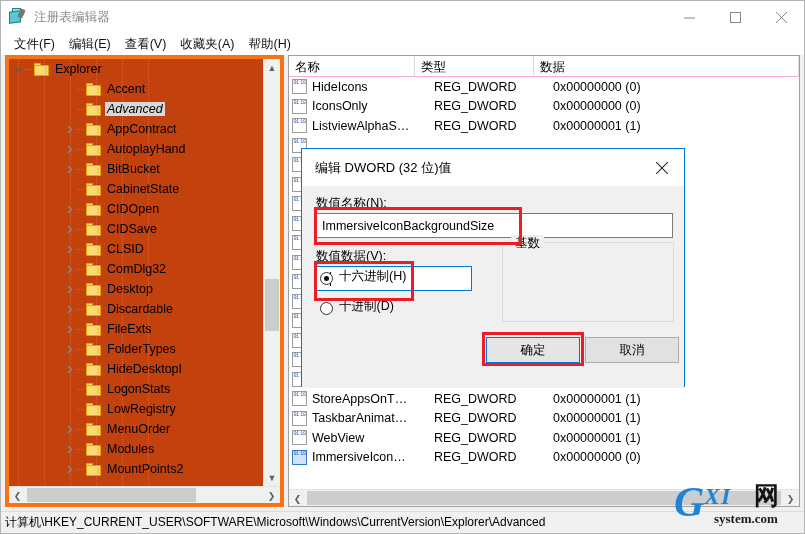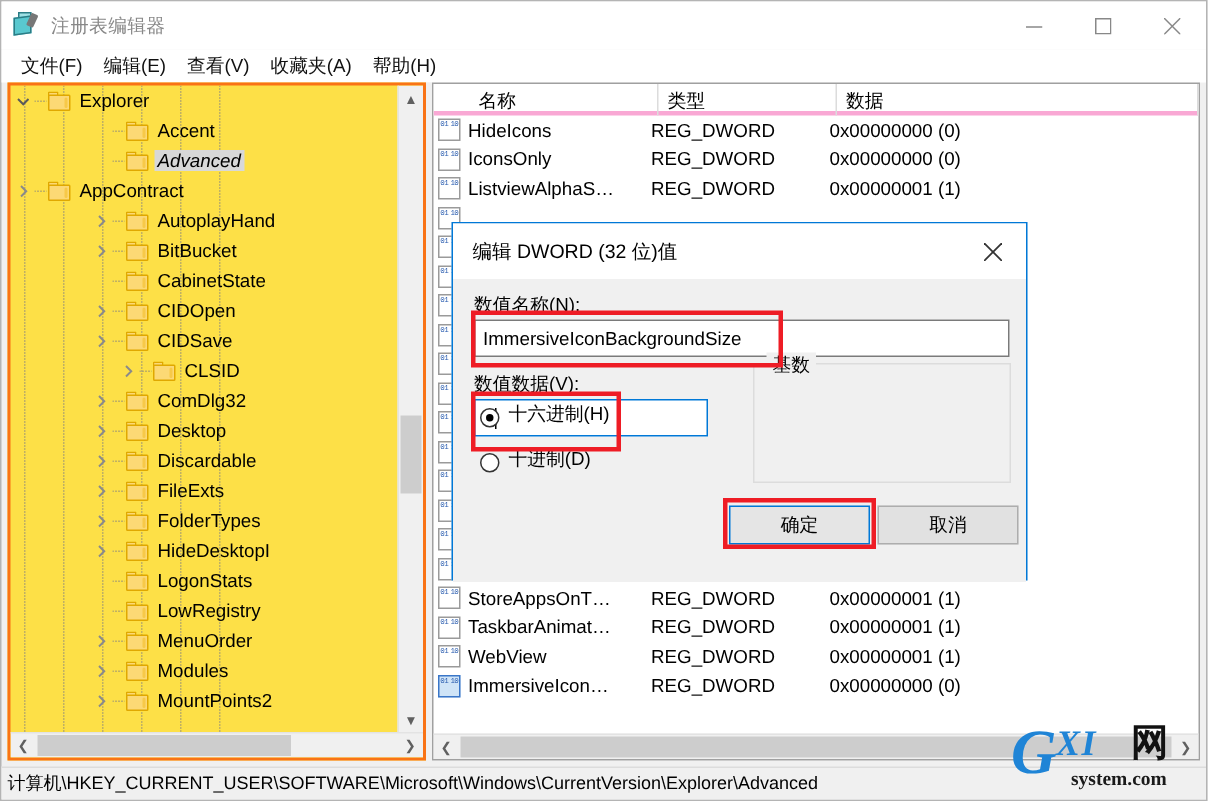--- a/index.html
+++ b/index.html
@@ -58,21 +58,21 @@
   }
 
   
   #main {
     position:absolute; left:4px; top:54px; right:4px; bottom:26px;
     display:flex;
   }
 
   
   #tree-pane {
-    width:279px; background:#fde047; border:2px solid #f97316;
+    width:279px; background:#c2410c; border:4px solid #f97316;
     position:relative; overflow:hidden;
   }
   #tree-clip {
     position:absolute; left:0; top:0; right:17px; bottom:17px; overflow:hidden;
   }
   #tree-guides { position:absolute; left:0; top:0; width:100%; height:100%; }
   .guide {
     position:absolute; top:0; bottom:0; width:1px;
     background-image:linear-gradient(to bottom,#808080 1px, transparent 1px);
     background-size:1px 2px;
@@ -140,21 +140,21 @@
 
   #splitter { width:4px; background:#f0f0f0; }
 
   
   #list-pane {
     flex:1; background:#fff; border:1px solid #a0a0a0;
     position:relative; overflow:hidden;
   }
   #list-header {
     position:absolute; left:0; top:0; right:0; height:21px;
-    background:#fff; border-bottom:3px solid #f9a8d4; display:flex;padding-left:24px;
+    background:#fff; border-bottom:1px solid #f9a8d4; display:flex;
   }
   #list-header .col {
     font-size:12.5px; padding:3px 0 0 6px; color:#000;
     border-right:1px solid #dcdcdc; height:21px;
   }
   .col.c1 { width:126px; }
   .col.c2 { width:119px; }
   .col.c3 { flex:1; border-right:none; }
   #rows { position:absolute; left:0; top:21px; right:0; bottom:17px; }
   .row {
@@ -340,21 +340,21 @@
             </div>
             <div class="tnode sel" style="padding-left: 52px;">
               <span class="exp"></span>
               <span class="dash"></span>
               <span class="folder">
                 <span class="tab"></span>
                 <span class="body"></span>
               </span>
               <span class="tlabel">Advanced</span>
             </div>
-            <div class="tnode" style="">
+            <div class="tnode" style="padding-left: 52px;">
               <span class="exp">
                 <svg width="9" height="9" viewBox="0 0 9 9">
                   <polyline points="3,1 6.5,4.5 3,8" fill="none" stroke="#8a8a8a" stroke-width="1.3"></polyline>
                 </svg>
               </span>
               <span class="dash"></span>
               <span class="folder">
                 <span class="tab"></span>
                 <span class="body"></span>
               </span>
@@ -414,21 +414,21 @@
                   <polyline points="3,1 6.5,4.5 3,8" fill="none" stroke="#8a8a8a" stroke-width="1.3"></polyline>
                 </svg>
               </span>
               <span class="dash"></span>
               <span class="folder">
                 <span class="tab"></span>
                 <span class="body"></span>
               </span>
               <span class="tlabel">CIDSave</span>
             </div>
-            <div class="tnode" style="padding-left: 52px; margin-left: 18px;">
+            <div class="tnode" style="padding-left: 52px;">
               <span class="exp">
                 <svg width="9" height="9" viewBox="0 0 9 9">
                   <polyline points="3,1 6.5,4.5 3,8" fill="none" stroke="#8a8a8a" stroke-width="1.3"></polyline>
                 </svg>
               </span>
               <span class="dash"></span>
               <span class="folder">
                 <span class="tab"></span>
                 <span class="body"></span>
               </span>

